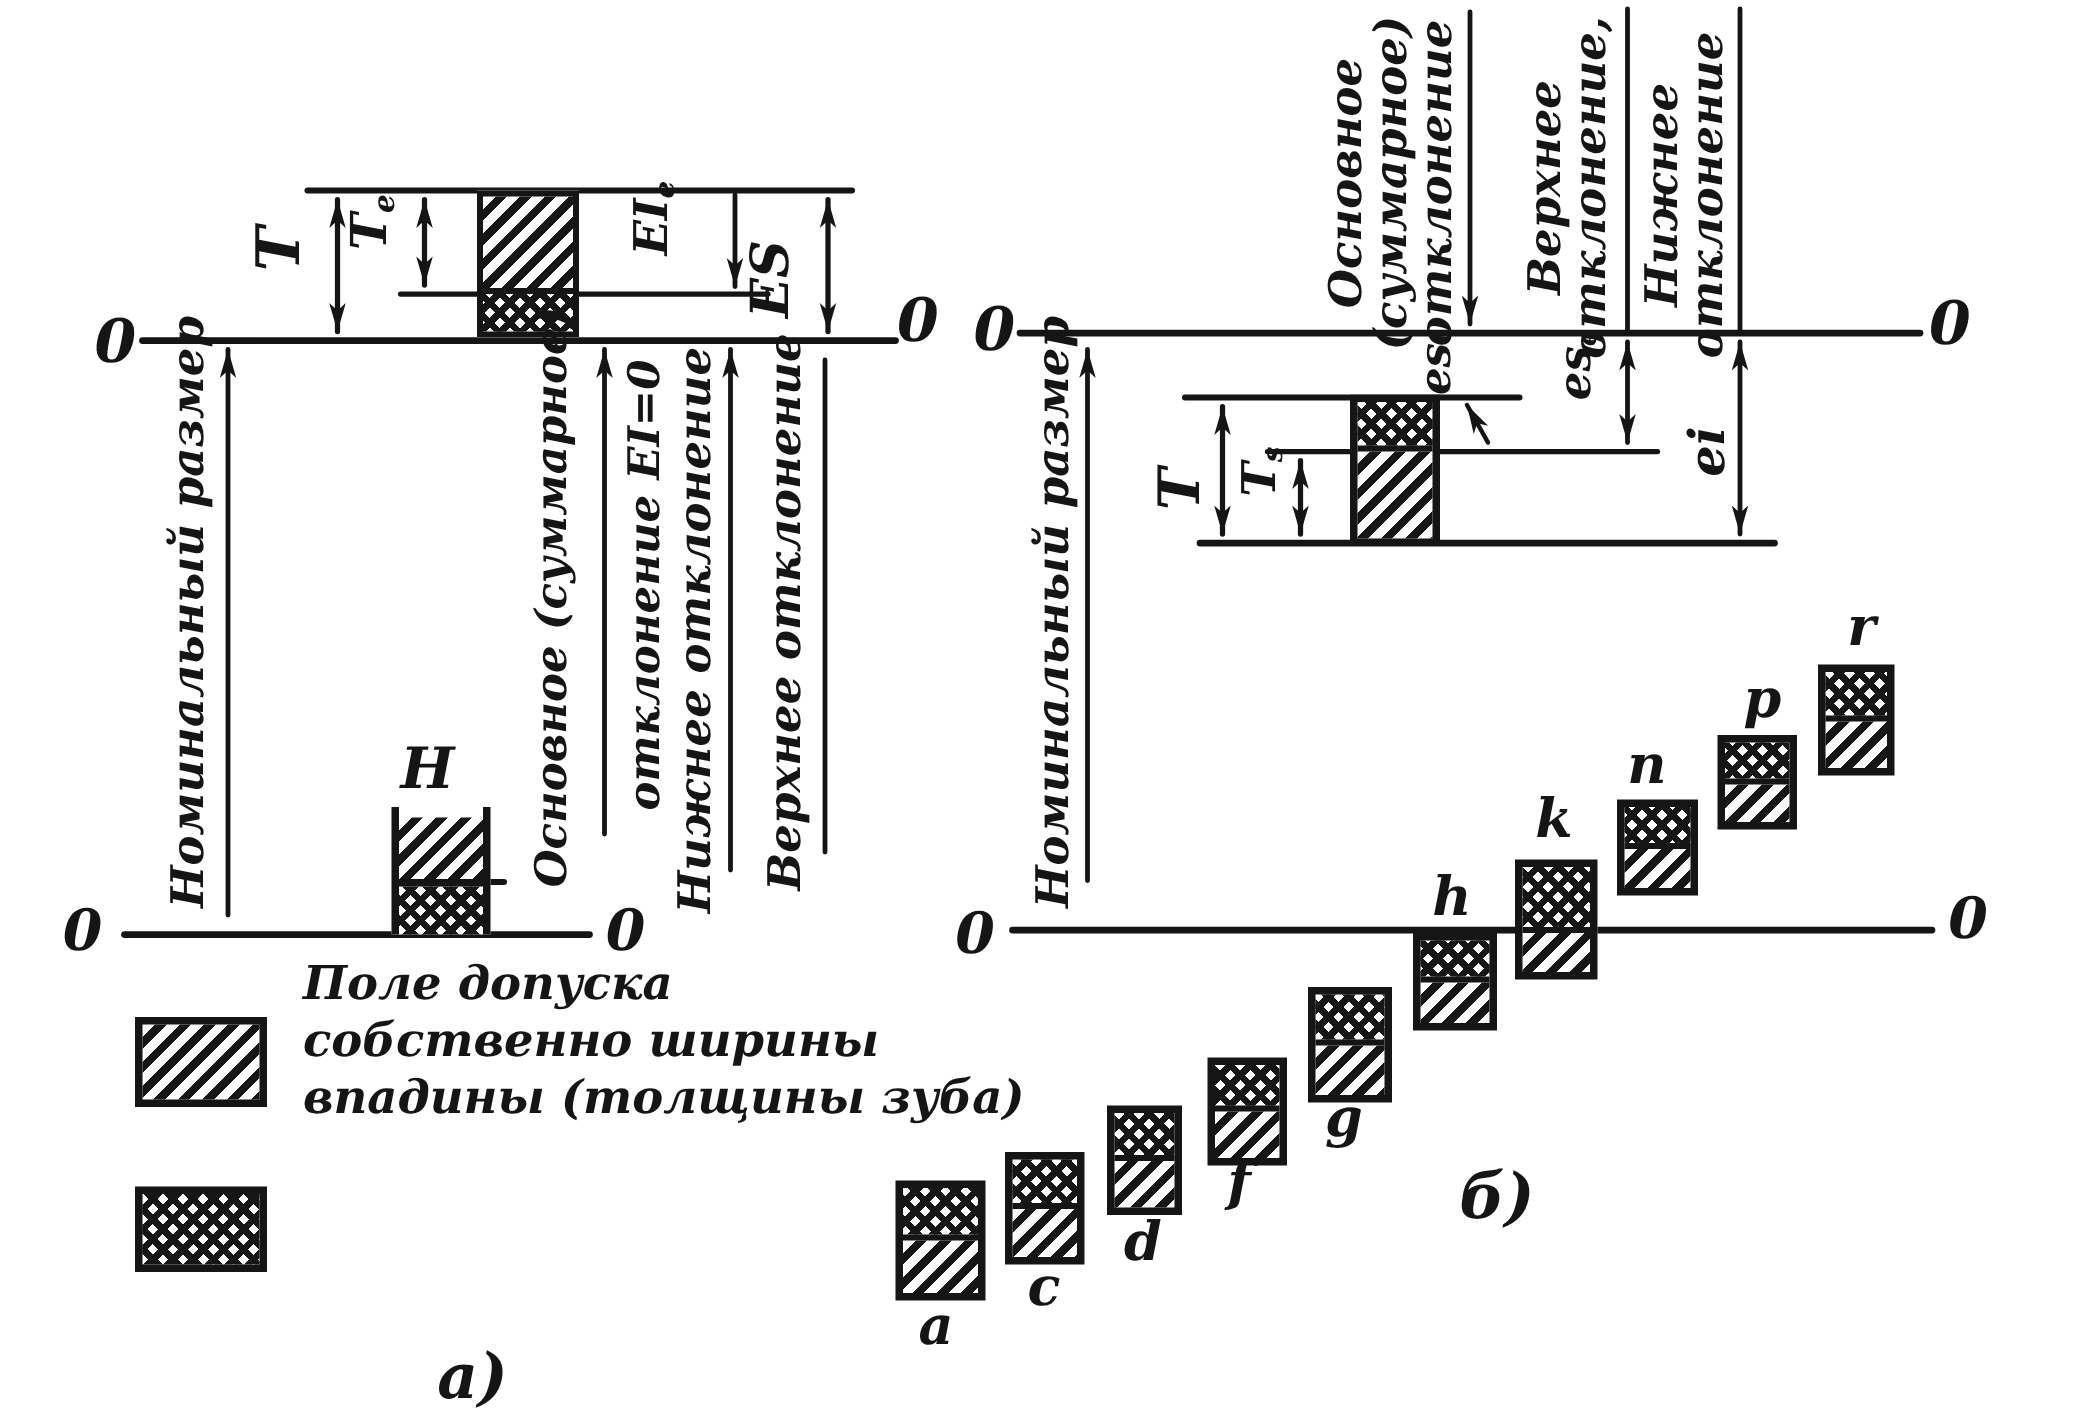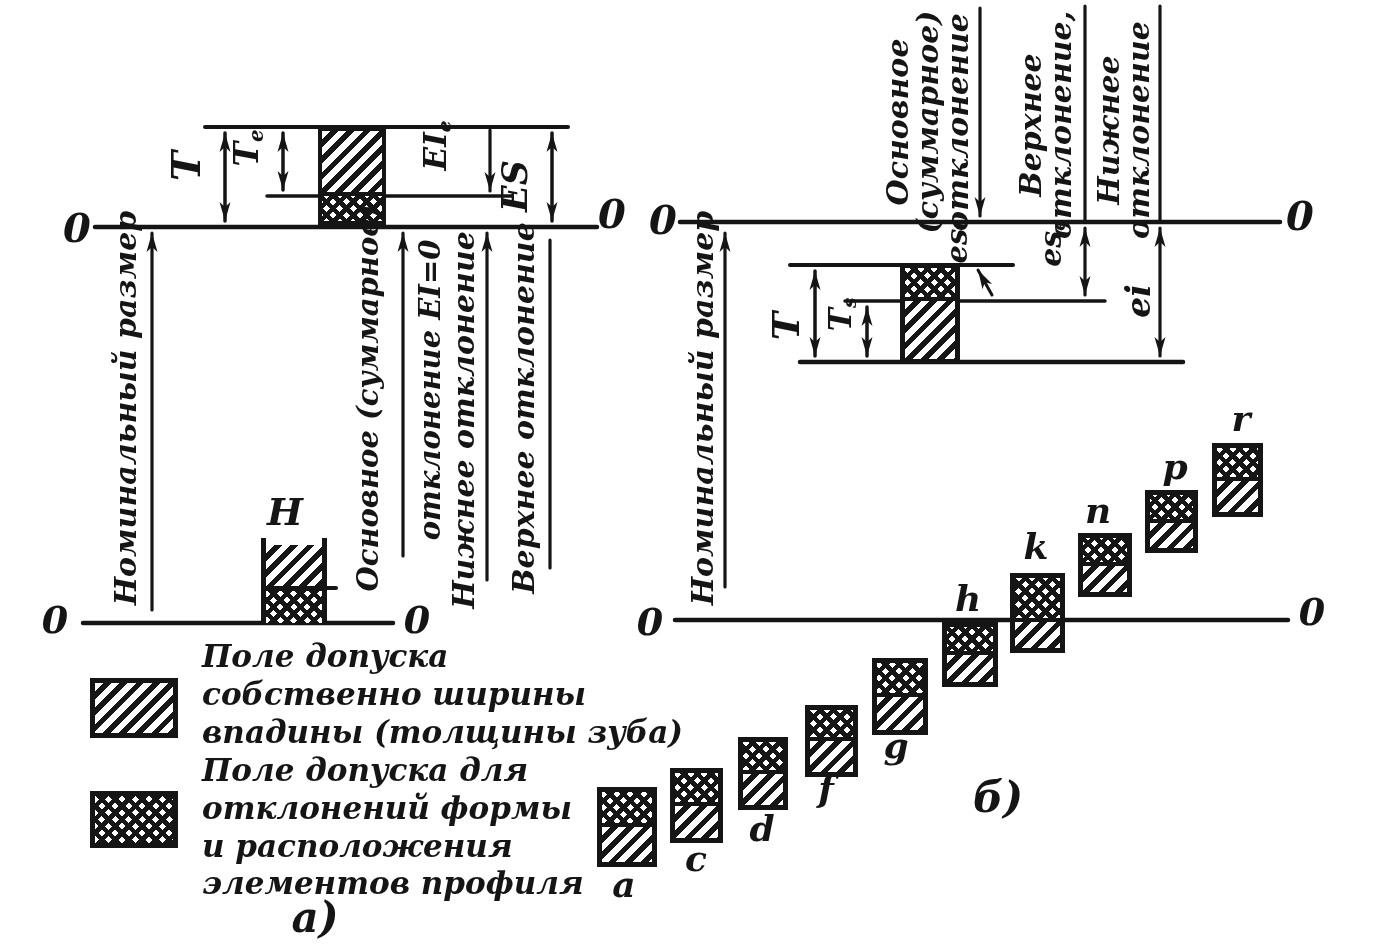--- a/index.html
+++ b/index.html
@@ -159,24 +159,20 @@
   <div class="vlbl" style="left:368px;top:398px;font-size:29px;">Основное (суммарное)</div>
   <div class="vlbl" style="left:430px;top:390px;font-size:29px;">отклонение EI=0</div>
   <div class="vlbl" style="left:464px;top:420px;font-size:30px;">Нижнее отклонение</div>
   <div class="vlbl" style="left:524px;top:408px;font-size:30px;">Верхнее отклонение</div>
   <div class="lbl" style="left:285px;top:512px;font-size:38px;">H</div>
   <div class="lbl" style="left:55px;top:620px;font-size:38px;">0</div>
   <div class="lbl" style="left:417px;top:620px;font-size:38px;">0</div>
   <div class="block" style="left:202px;top:638px;font-size:31px;">Поле допуска
 собственно ширины
 впадины (толщины зуба)</div>
-  <div class="block" style="left:202px;top:752px;font-size:31px;">Поле допуска для
-отклонений формы
-и расположения
-элементов профиля</div>
   <div class="lbl" style="left:315px;top:918px;font-size:42px;">а)</div>
 
   <div class="lbl" style="left:663px;top:220px;font-size:40px;">0</div>
   <div class="lbl" style="left:1300px;top:216px;font-size:40px;">0</div>
   <div class="vlbl ml" style="left:928px;top:122px;font-size:30px;">Основное
 (суммарное)
 отклонение</div>
   <div class="vlbl ml" style="left:1046px;top:125px;font-size:30px;">Верхнее
 отклонение,</div>
   <div class="vlbl ml" style="left:1124px;top:130px;font-size:30px;">Нижнее

